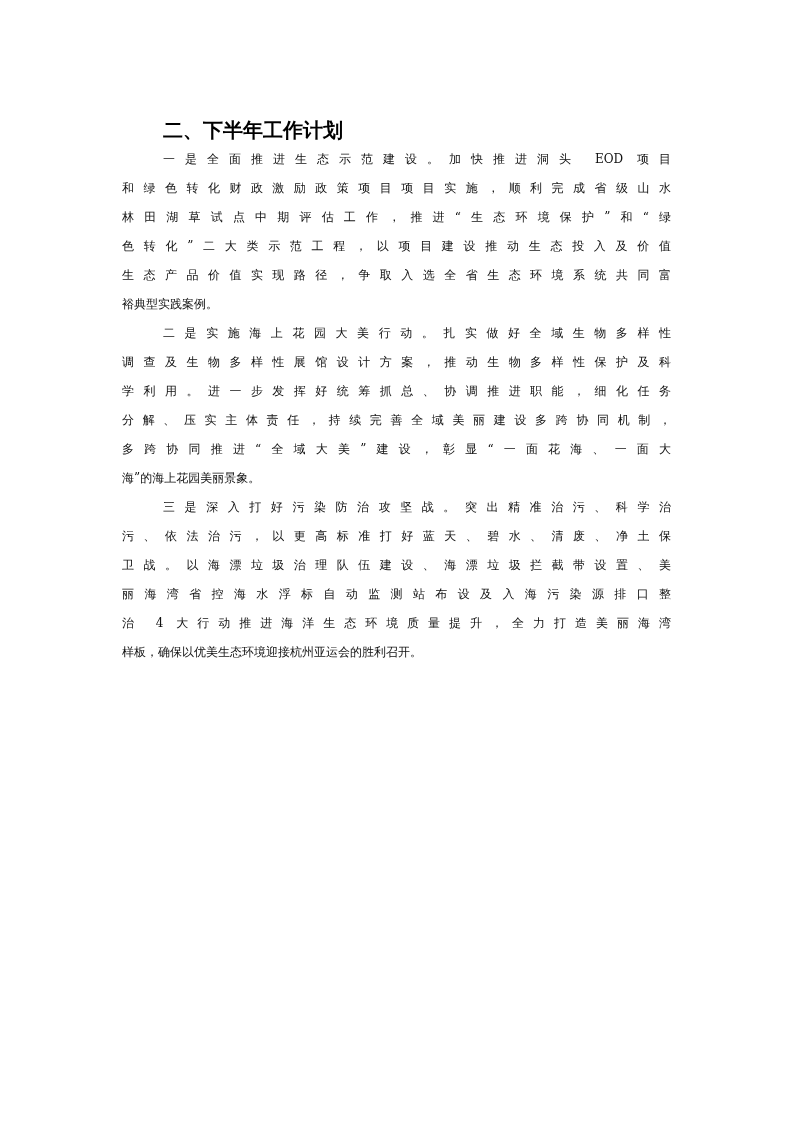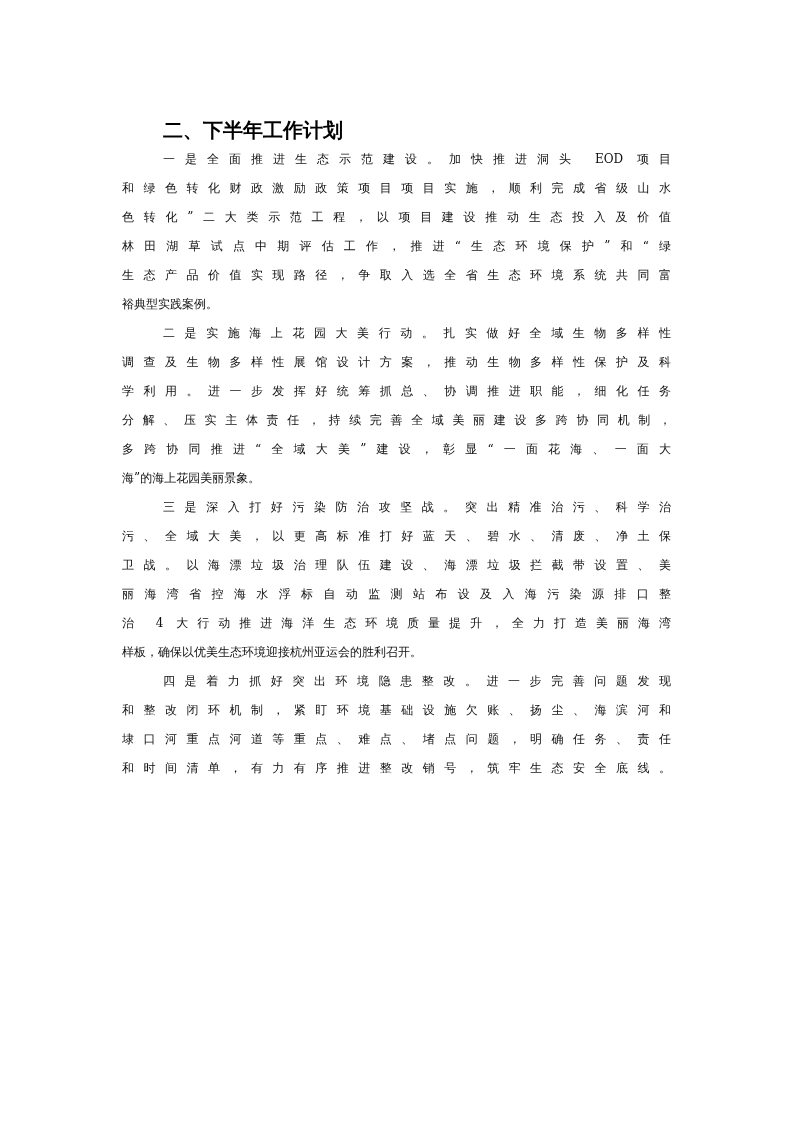--- a/index.html
+++ b/index.html
@@ -24,44 +24,38 @@
 </head>
 <body>
 
 <div class="page">
   <div class="content">
     <div class="line heading">二、下半年工作计划</div>
 
     <div>
       <div class="line indent">一是全面推进生态示范建设。加快推进洞头 EOD 项目</div>
       <div class="line">和绿色转化财政激励政策项目项目实施，顺利完成省级山水</div>
+      <div class="line">林田湖草试点中期评估工作，推进“生态环境保护”和“绿</div>
       <div class="line">色转化”二大类示范工程，以项目建设推动生态投入及价值</div>
-      <div class="line">林田湖草试点中期评估工作，推进“生态环境保护”和“绿</div>
       <div class="line">生态产品价值实现路径，争取入选全省生态环境系统共同富</div>
       <div class="line last">裕典型实践案例。</div>
     </div>
 
     <div>
       <div class="line indent">二是实施海上花园大美行动。扎实做好全域生物多样性</div>
       <div class="line">调查及生物多样性展馆设计方案，推动生物多样性保护及科</div>
       <div class="line">学利用。进一步发挥好统筹抓总、协调推进职能，细化任务</div>
       <div class="line">分解、压实主体责任，持续完善全域美丽建设多跨协同机制，</div>
       <div class="line">多跨协同推进“全域大美”建设，彰显“一面花海、一面大</div>
       <div class="line last">海”的海上花园美丽景象。</div>
     </div>
 
     <div>
       <div class="line indent">三是深入打好污染防治攻坚战。突出精准治污、科学治</div>
-      <div class="line">污、全域大美，以更高标准打好蓝天、碧水、清废、净土保</div>
+      <div class="line">污、依法治污，以更高标准打好蓝天、碧水、清废、净土保</div>
       <div class="line">卫战。以海漂垃圾治理队伍建设、海漂垃圾拦截带设置、美</div>
       <div class="line">丽海湾省控海水浮标自动监测站布设及入海污染源排口整</div>
       <div class="line">治 4 大行动推进海洋生态环境质量提升，全力打造美丽海湾</div>
       <div class="line last">样板，确保以优美生态环境迎接杭州亚运会的胜利召开。</div>
     </div>
 
-    <div>
-      <div class="line indent">四是着力抓好突出环境隐患整改。进一步完善问题发现</div>
-      <div class="line">和整改闭环机制，紧盯环境基础设施欠账、扬尘、海滨河和</div>
-      <div class="line">埭口河重点河道等重点、难点、堵点问题，明确任务、责任</div>
-      <div class="line">和时间清单，有力有序推进整改销号，筑牢生态安全底线。</div>
-    </div>
   </div>
 </div>
 
 </body></html>

